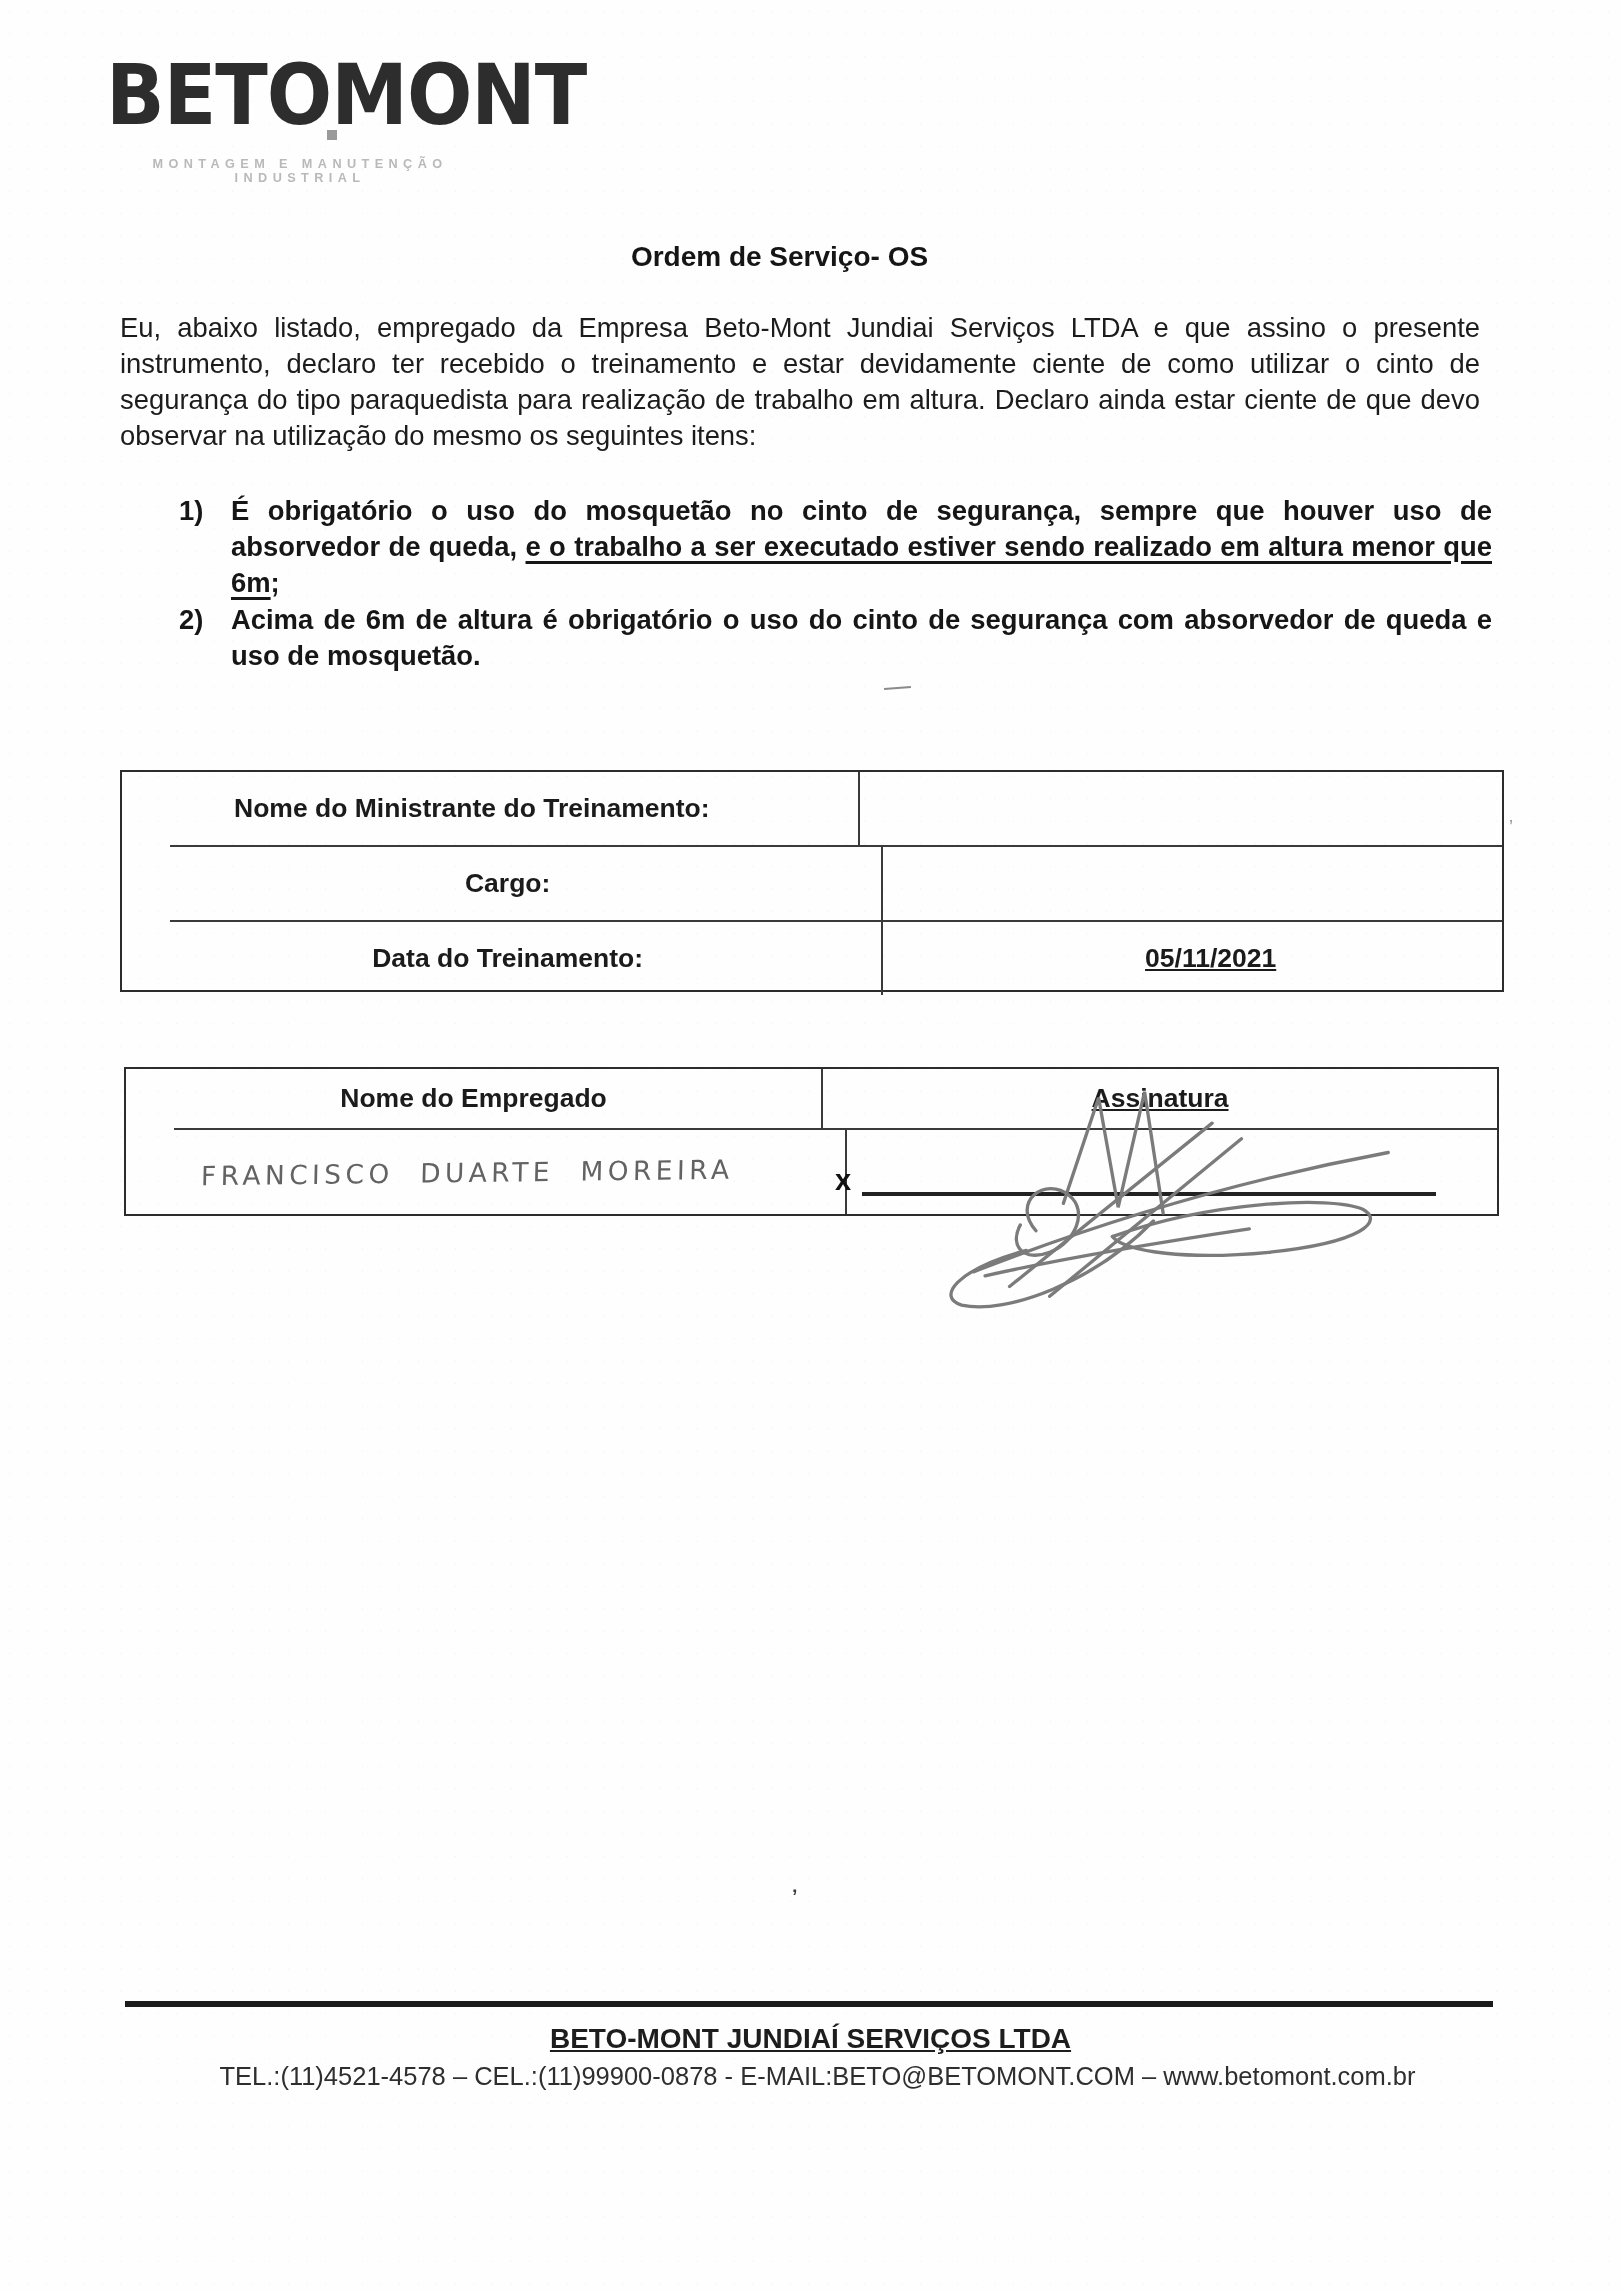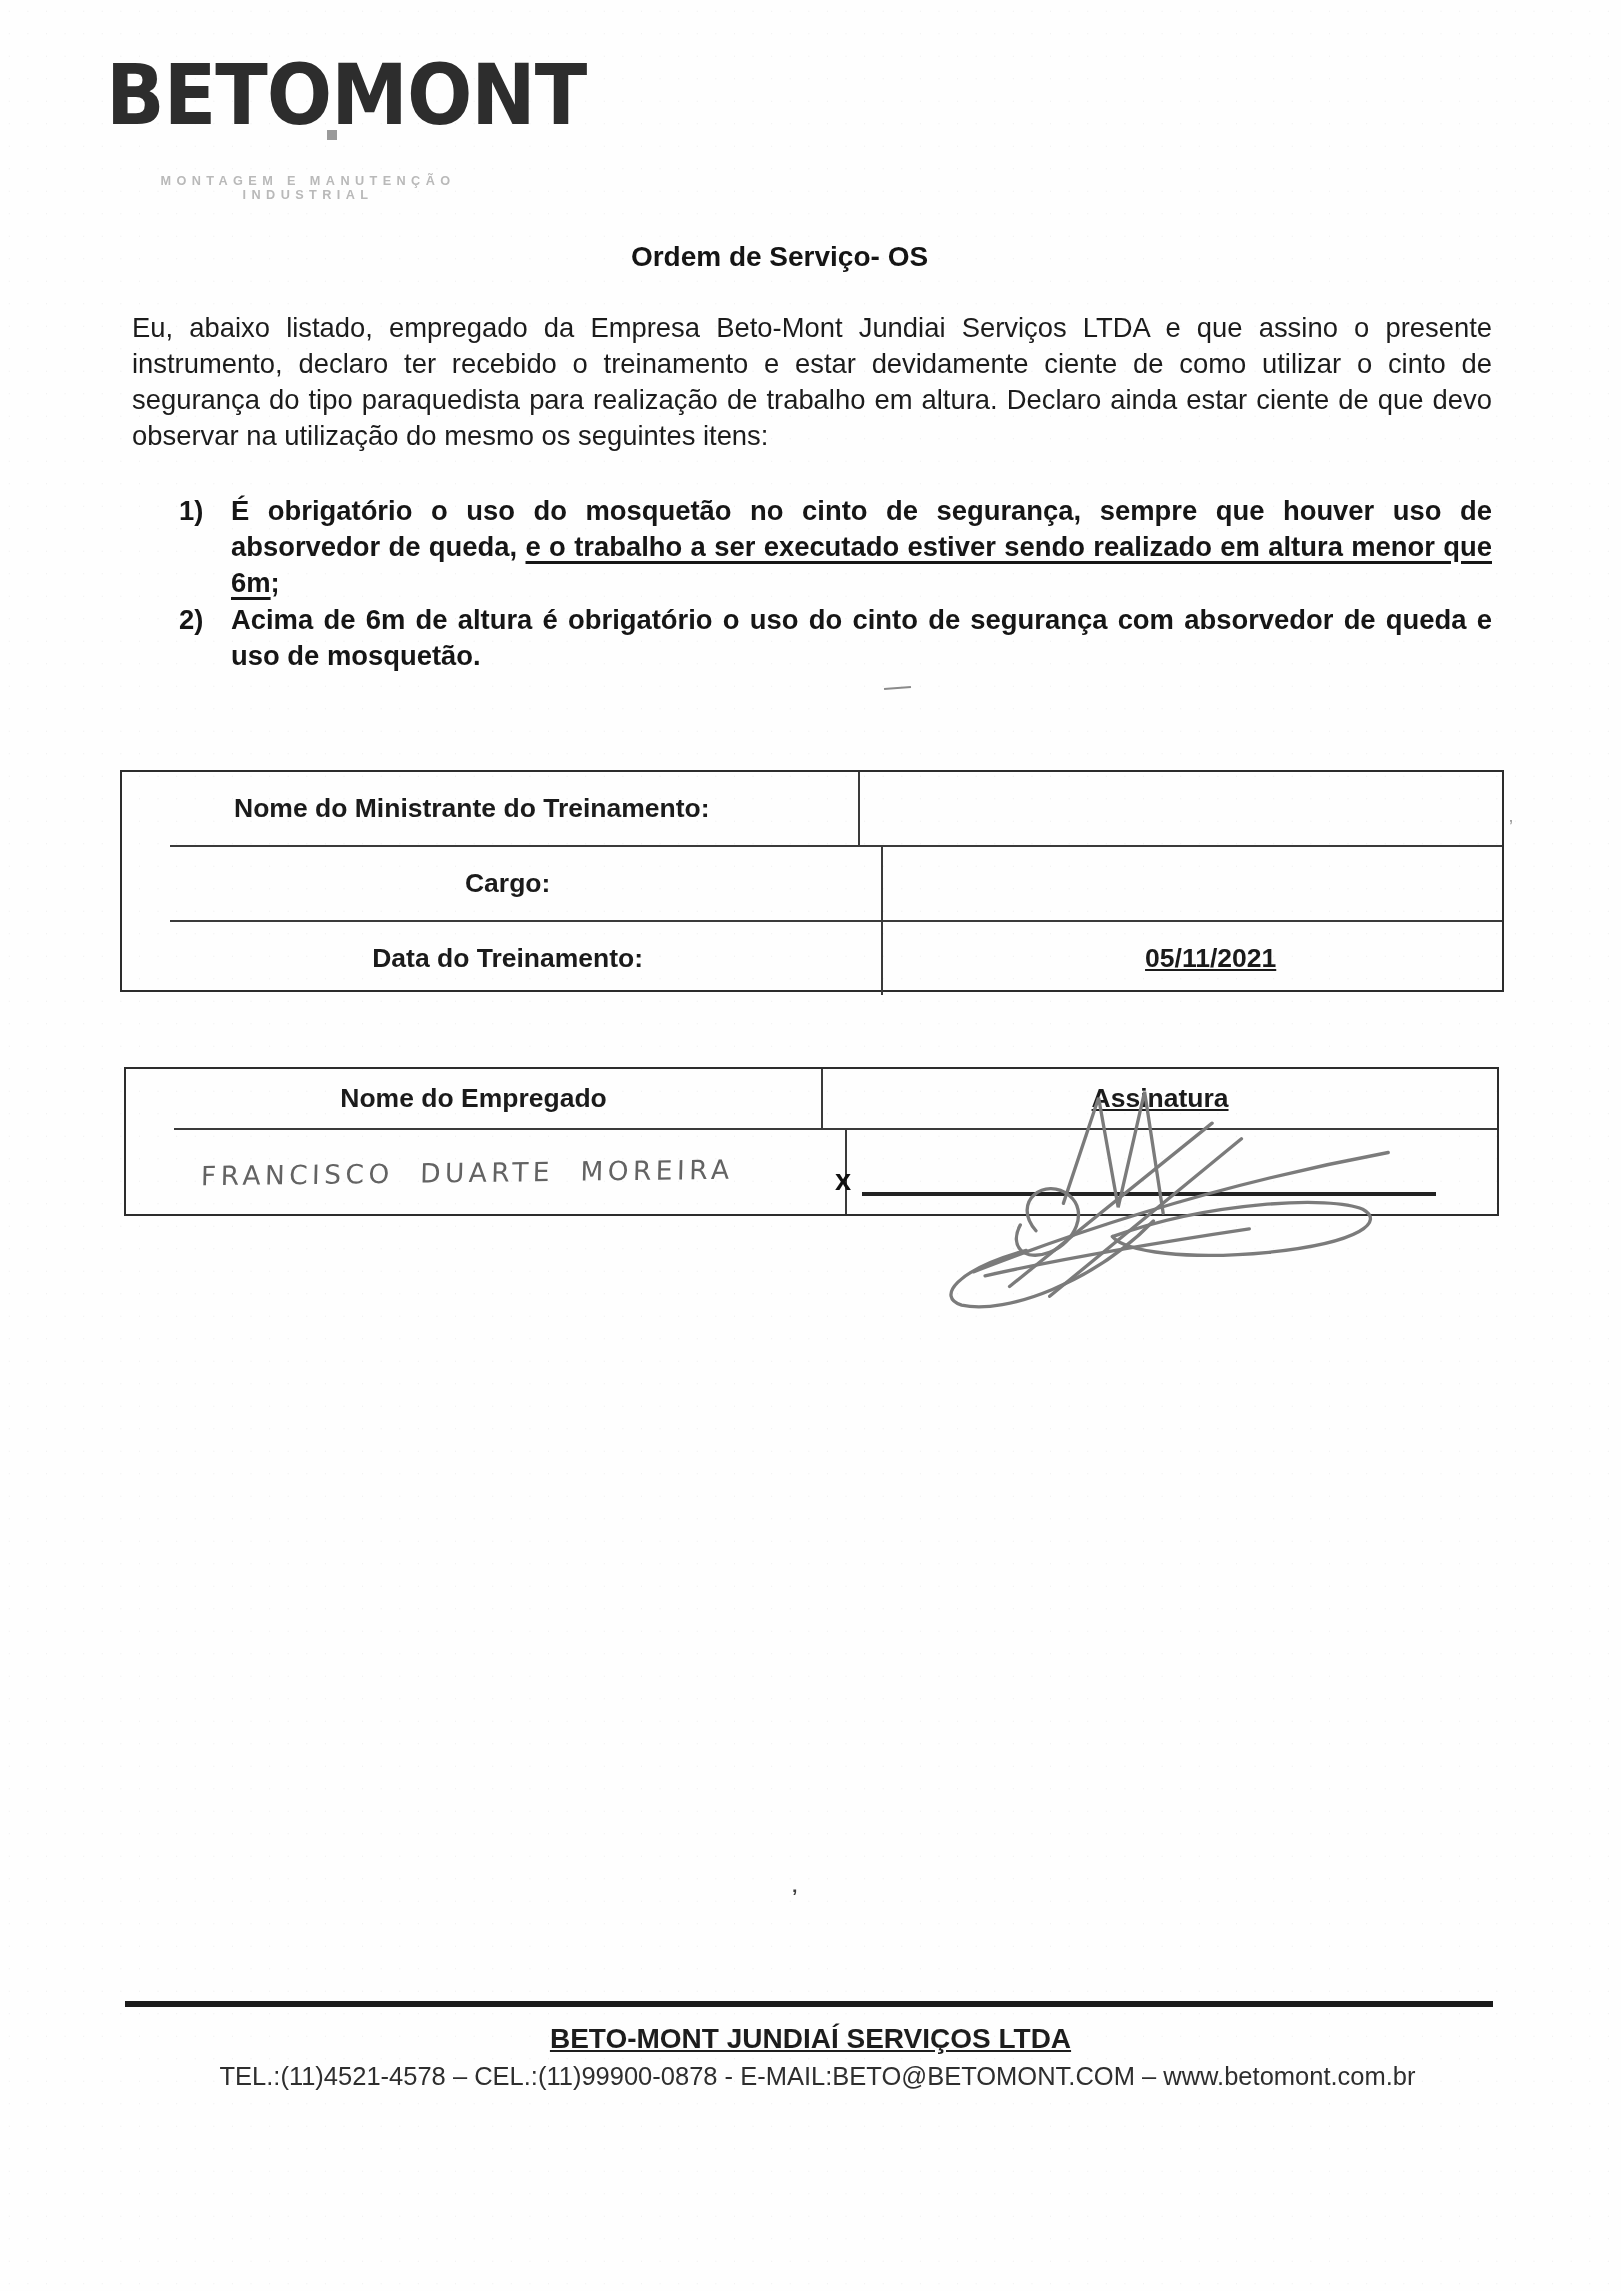--- a/index.html
+++ b/index.html
@@ -24,34 +24,34 @@
     position: absolute; left: 106px; top: 51px;
     font-size: 77px; font-weight: 900; letter-spacing: -1px;
     color: #2d2d2d; transform: scaleY(1.08);
     font-family: "DejaVu Sans", sans-serif;
   }
   .logo-dot {
     position: absolute; left: 327px; top: 130px;
     width: 9.8px; height: 9.8px; background: #9a9a9a;
   }
   .logo-tagline {
-    position: absolute; left: 112px; top: 157px; width: 392px;
+    position: absolute; left: 104px; top: 157px; width: 392px;
     font-size: 12.7px; letter-spacing: 5.4px; color: #b9b9b9;
-    text-align: center; font-weight: bold; margin-top: 17px;
+    text-align: center; font-weight: bold;
   }
 
   
   .doc-title {
     position: absolute; left: 0; top: 241px; width: 1543px;
     text-align: center; font-size: 28px; font-weight: bold; color: #151515; padding-left: 8px;
   }
 
   
   .intro {
-    position: absolute; left: 132px; top: 310px; width: 1360px;
+    position: absolute; left: 120px; top: 310px; width: 1360px;
     font-size: 27.4px; line-height: 36px; text-align: justify; color: #1c1c1c;
   }
 
   
   .items {
     position: absolute; left: 179px; top: 493px; width: 1313px;
     font-size: 27.4px; line-height: 36px; font-weight: bold; color: #161616;
   }
   .item { display: flex; }
   .item + .item { margin-top: 1px; }

